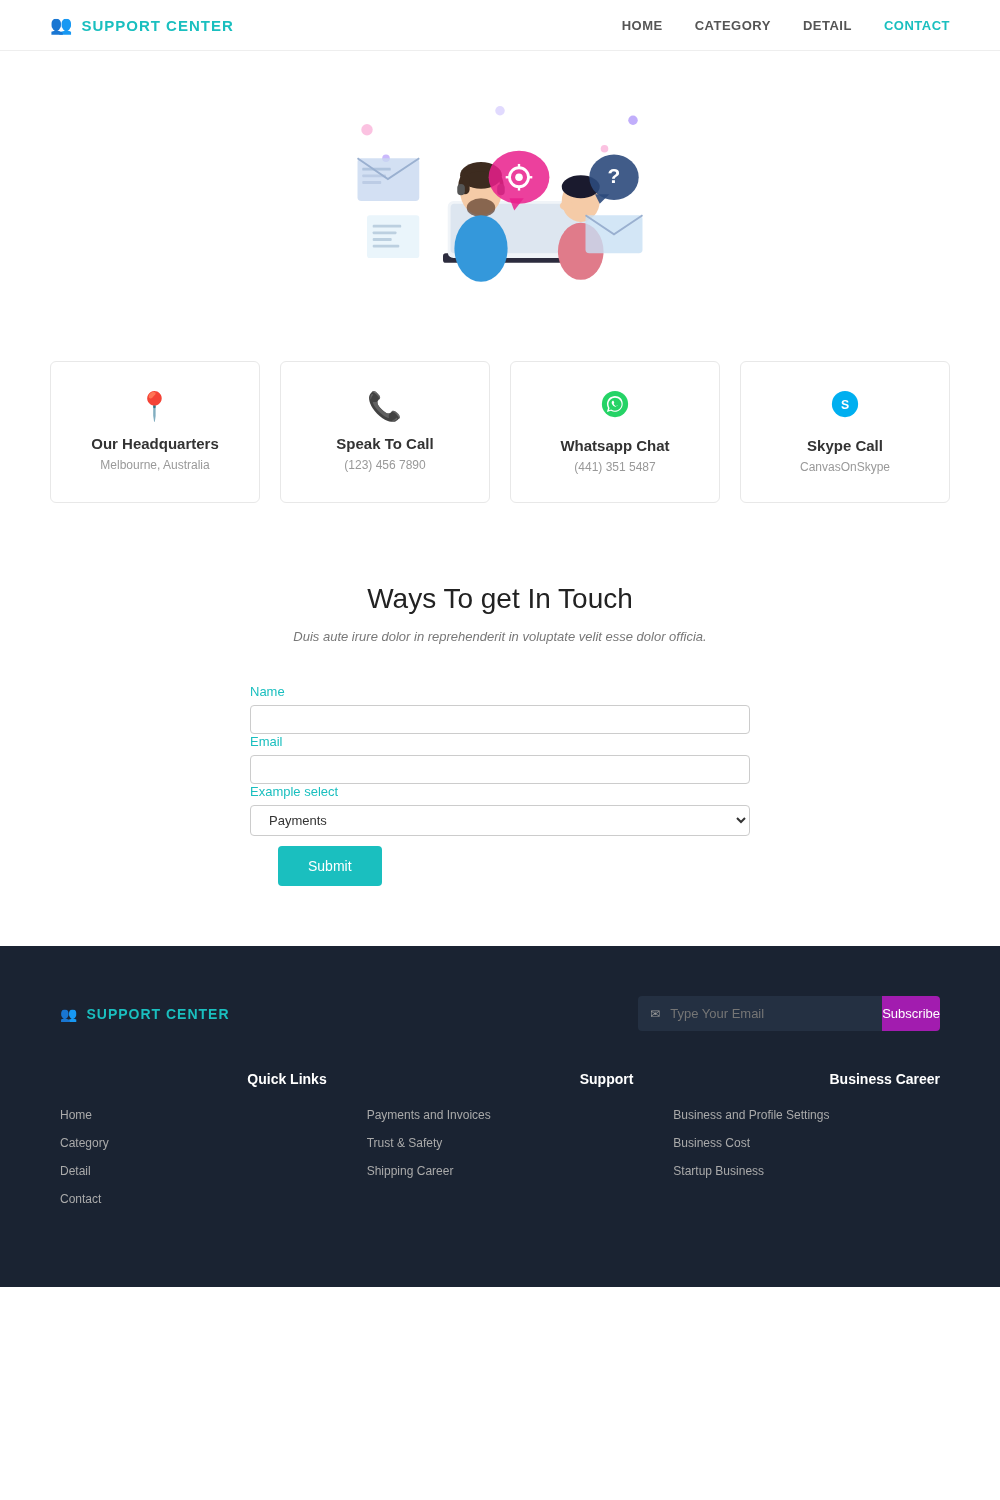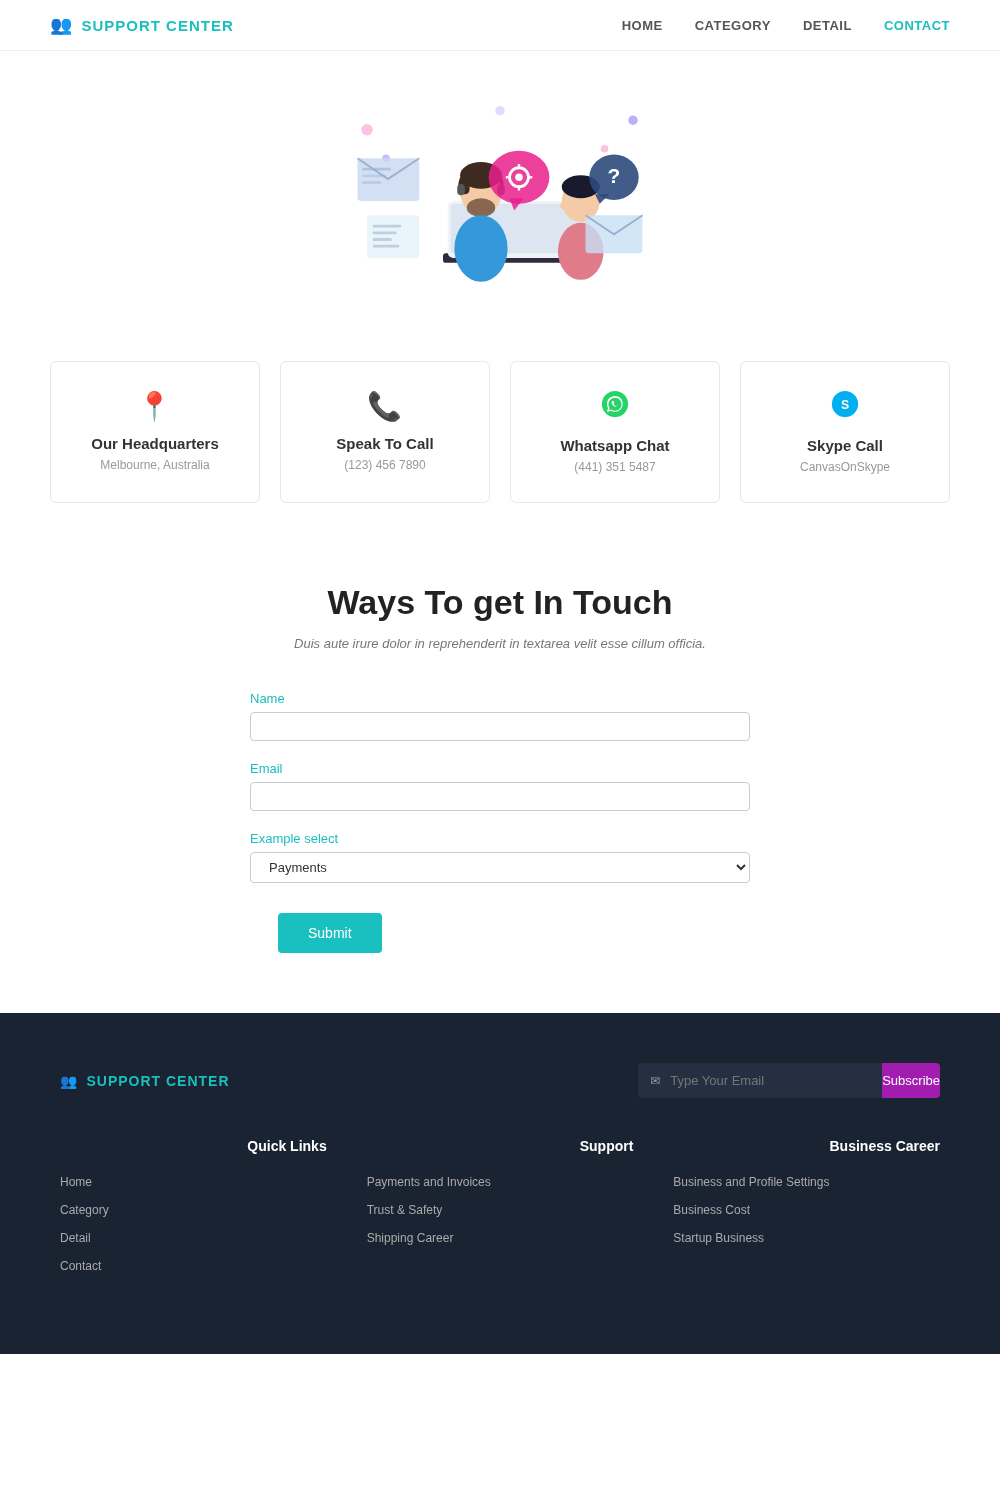--- a/index.html
+++ b/index.html
@@ -90,38 +90,37 @@
       font-size: 12px;
       color: #999;
     }
 
     
     .contact-section {
       padding: 50px 50px 60px;
       text-align: center;
     }
     .contact-section h2 {
-      font-size: 34px;
-      font-weight: 700;
+      font-size: 28px;
+      font-weight: 400;
       color: #222;
       margin-bottom: 14px;
     }
     .contact-section .subtitle {
       font-size: 13px;
       color: #777;
       margin-bottom: 40px;
       font-style: italic;
     }
     .contact-form {
       max-width: 500px;
       margin: 0 auto;
       text-align: left;
     }
     .form-group {
-      margin-bottom: 20px;
     }
     .form-group label {
       display: block;
       font-size: 13px;
       color: #1abfbf;
       margin-bottom: 6px;
     }
     .form-group input,
     .form-group select,
     .form-group textarea {
@@ -328,21 +327,21 @@
         <text x="16" y="22" text-anchor="middle" fill="white" font-size="14" font-weight="bold">S</text>
       </svg>
     </div>
     <div class="card-title">Skype Call</div>
     <div class="card-sub">CanvasOnSkype</div>
   </div>
 </div>
 
 <div class="contact-section">
   <h2>Ways To get In Touch</h2>
-  <p class="subtitle">Duis aute irure dolor in reprehenderit in textarea velit esse cillum officia.</p>
+  <p class="subtitle">Duis aute irure dolor in reprehenderit in voluptate velit esse dolor officia.</p>
 
   <form class="contact-form">
     <div class="form-group">
       <label>Name</label>
       <input type="text" style="">
     </div>
     <div class="form-group">
       <label>Email</label>
       <input type="email" style="">
     </div>

